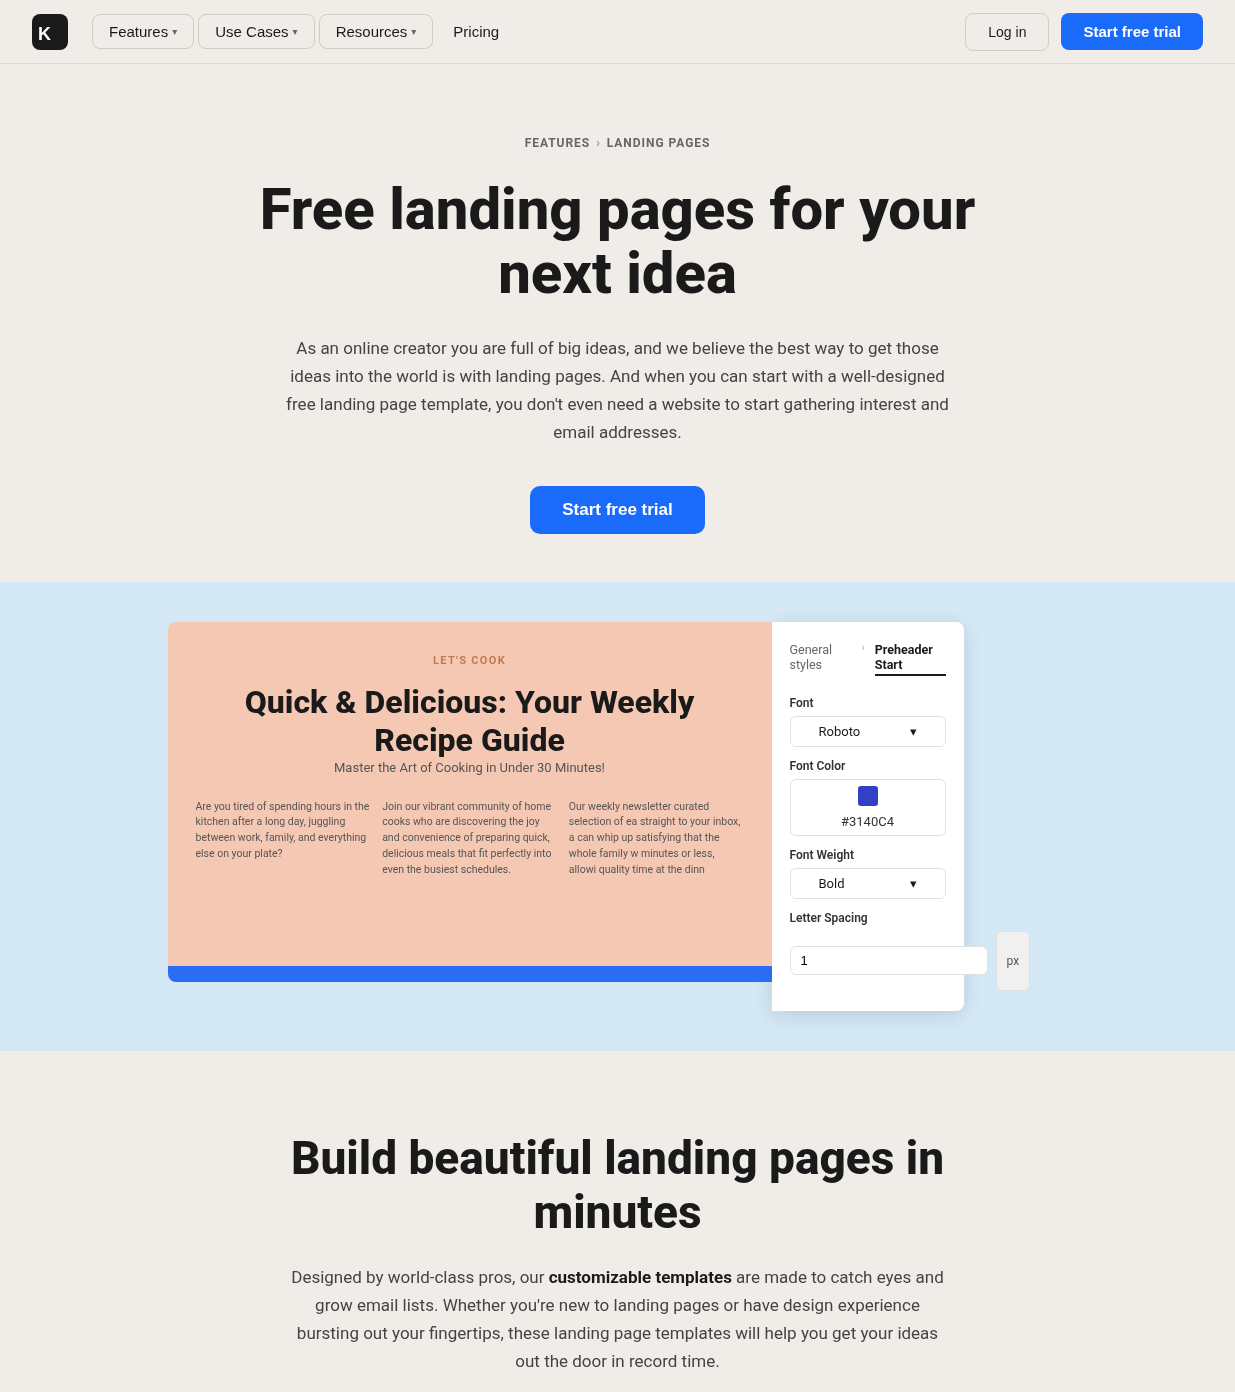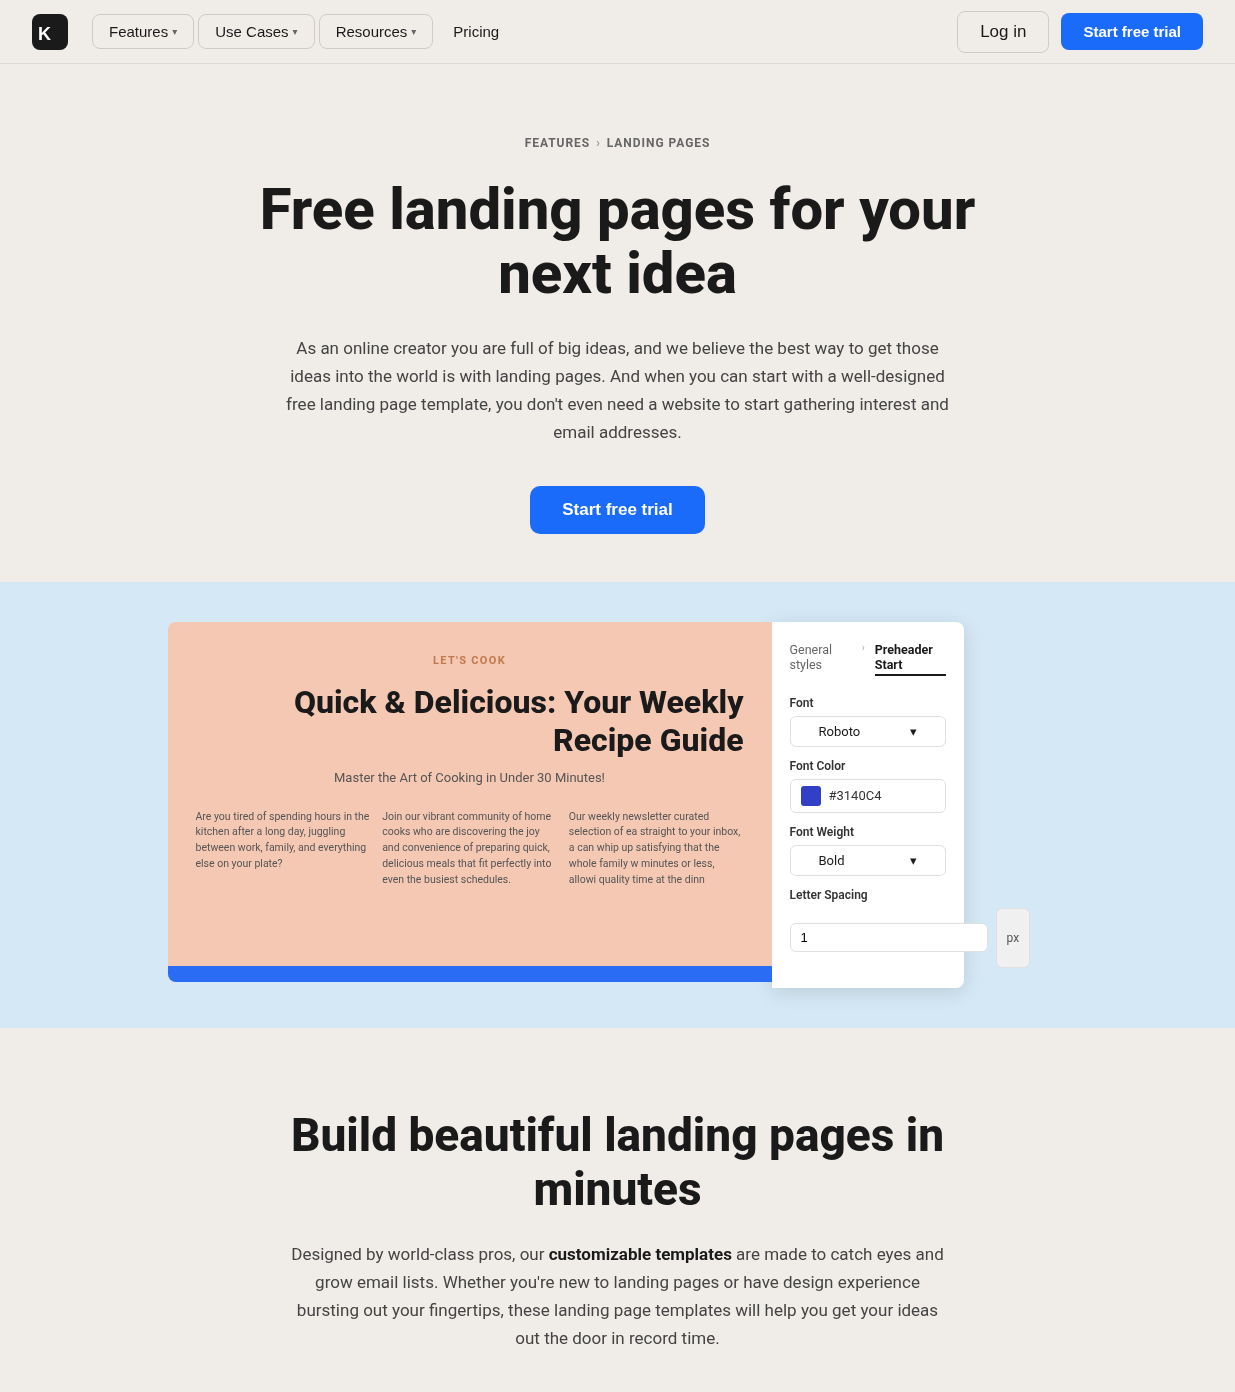--- a/index.html
+++ b/index.html
@@ -63,21 +63,21 @@
     .navbar-right {
       display: flex;
       align-items: center;
       gap: 12px;
     }
     .btn-login {
       padding: 10px 22px;
       border-radius: 8px;
       border: 1.5px solid #d0ccc5;
       background: transparent;
-      font-size: 17px;
+      font-size: 14px;
       font-weight: 500;
       color: #1a1a1a;
       cursor: pointer;
     }
     .btn-trial {
       padding: 10px 22px;
       border-radius: 8px;
       border: none;
       background: #1a6bfa;
       font-size: 15px;
@@ -164,22 +164,21 @@
       font-weight: 700;
       letter-spacing: 0.12em;
       color: #c07a4e;
       text-align: center;
       margin-bottom: 16px;
     }
     .demo-headline {
       font-size: 32px;
       font-weight: 800;
       color: #1a1a1a;
-      text-align: right;
-      margin-bottom: 10px;
+      text-align: center;
       line-height: 1.2;
     }
     .demo-subheadline {
       font-size: 13px;
       color: #555;
       text-align: center;
       margin-bottom: 24px;
     }
     .demo-columns {
       display: grid;
@@ -238,20 +237,21 @@
       justify-content: space-between;
       cursor: pointer;
     }
     .color-field {
       display: flex;
       align-items: center;
       gap: 8px;
       border: 1.5px solid #e0e0e0;
       border-radius: 6px;
       padding: 6px 10px;
+      flex-direction: column;
     }
     .color-swatch {
       width: 20px;
       height: 20px;
       border-radius: 3px;
       background: #3140c4;
     }
     .color-value {
       font-size: 13px;
       color: #333;

